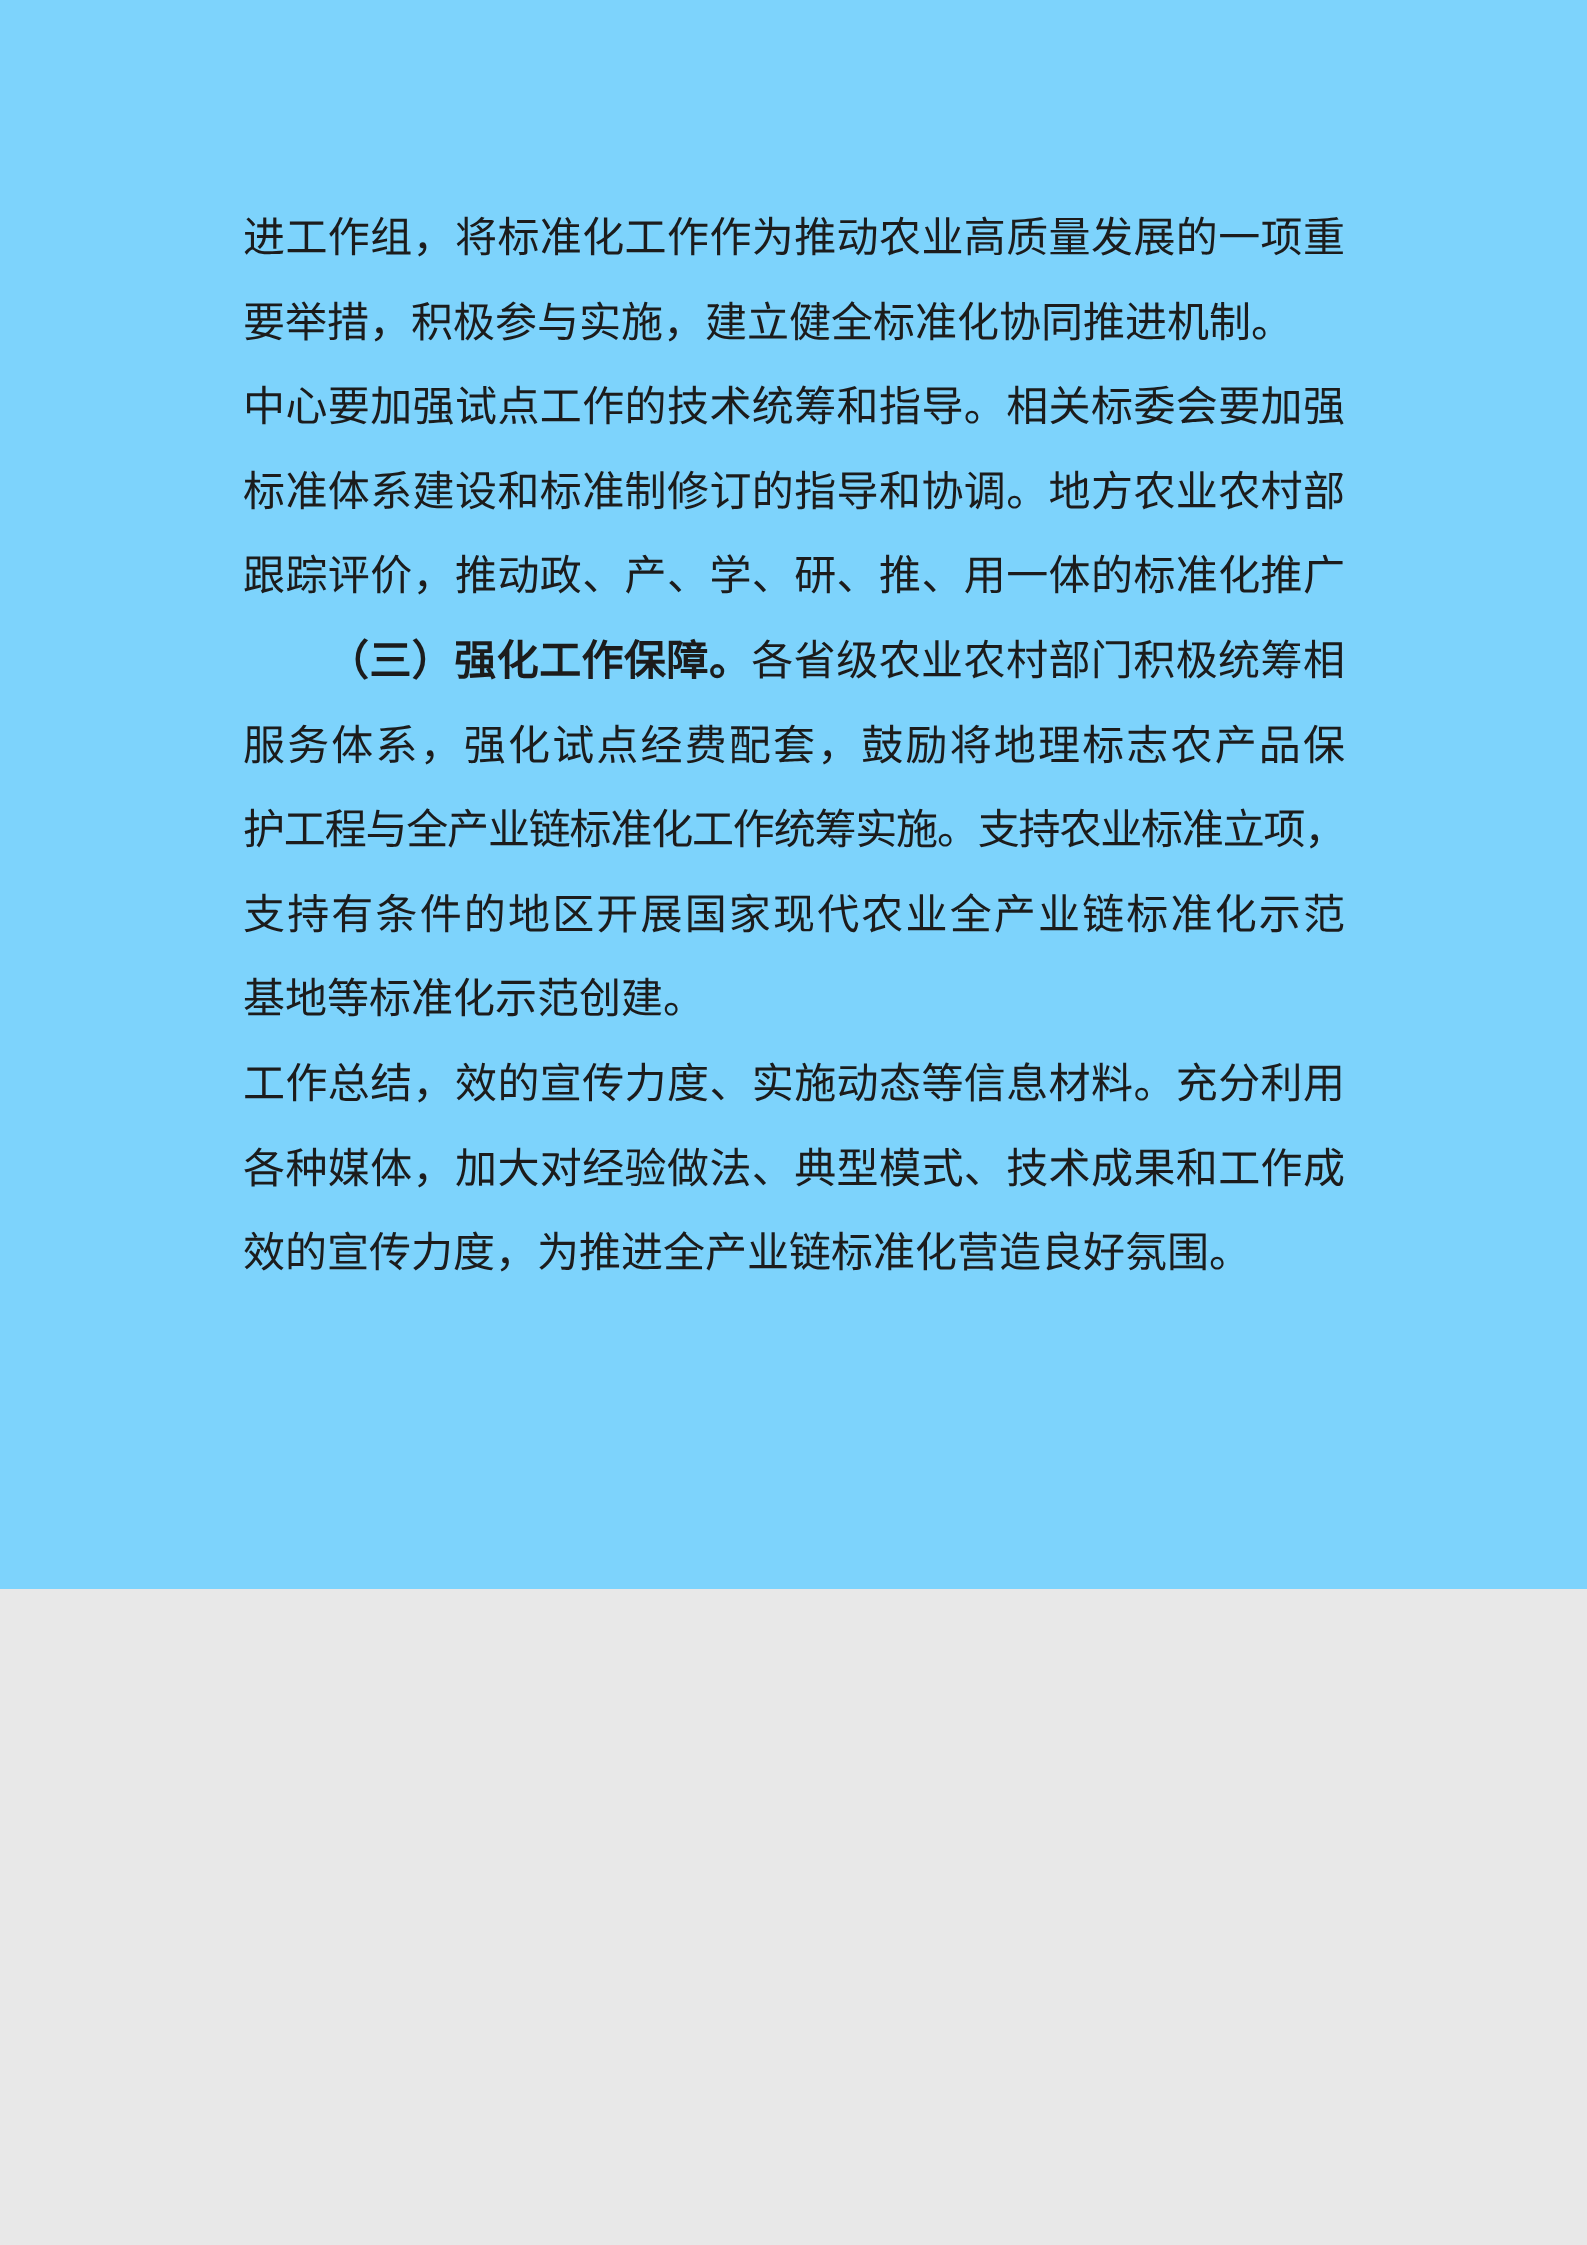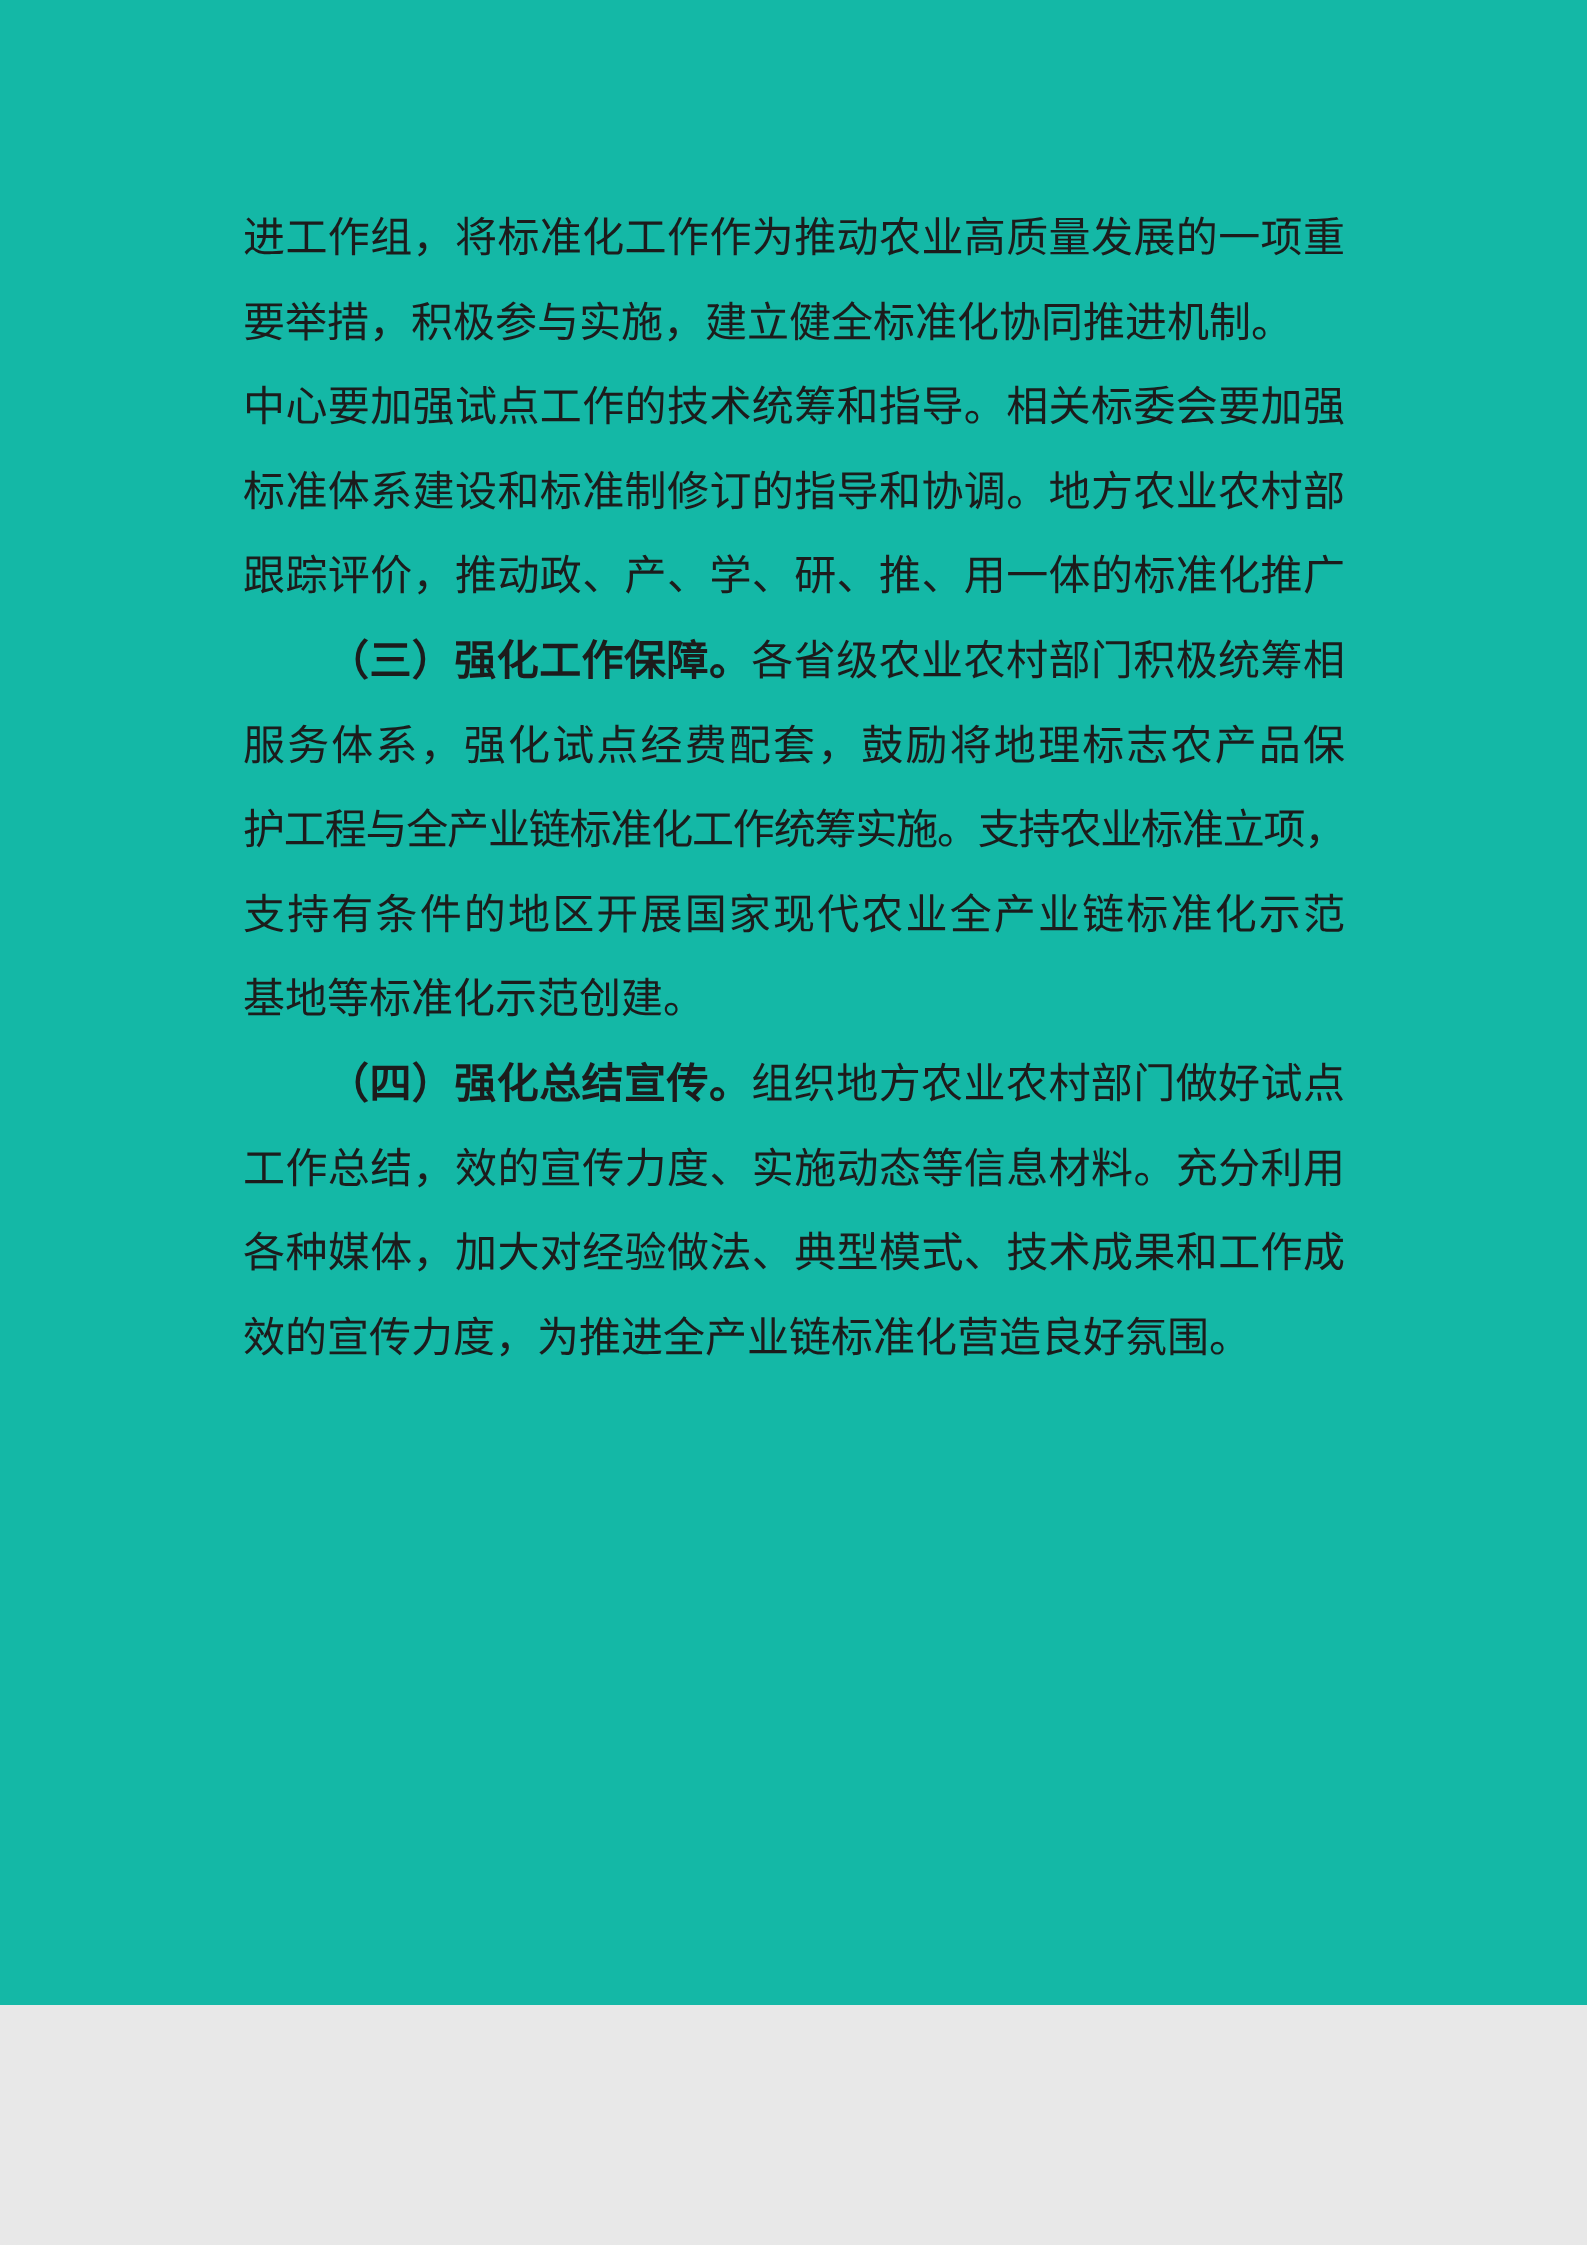--- a/index.html
+++ b/index.html
@@ -1,20 +1,20 @@
 <!DOCTYPE html>
 <html lang="zh-CN"><head>
 <meta charset="utf-8">
 <style>
   html, body { margin: 0; padding: 0; background: #e8e8e8; }
   .page {
     position: relative;
     width: 1587px;
-    height: 2005px;
-    background: #14b8a6;
+    height: 1589px;
+    background: #7dd3fc;
     overflow: hidden;
     font-family: "Liberation Serif", "DejaVu Serif", serif;
     color: #1c1c1c;
   }
   .doc-text {
     position: absolute;
     left: 243px;
     top: 196px;
     width: 1102px;
     font-size: 42px;
@@ -64,20 +64,19 @@
         <div class="line"><span class="seg">跟踪评价，推动政、产、学、研、推、用一体的标准化推广</span></div>
       </div>
       <div class="para">
         <div class="line first"><span class="seg b">（三）强化工作保障。</span><span class="seg">各省级农业农村部门积极统筹相</span></div>
         <div class="line"><span class="seg">服务体系，强化试点经费配套，鼓励将地理标志农产品保</span></div>
         <div class="line tight"><span class="seg">护工程与全产业链标准化工作统筹实施。支持农业标准立项，</span></div>
         <div class="line"><span class="seg">支持有条件的地区开展国家现代农业全产业链标准化示范</span></div>
         <div class="line end"><span class="seg">基地等标准化示范创建。</span></div>
       </div>
       <div class="para">
-        <div class="line first"><span class="seg b">（四）强化总结宣传。</span><span class="seg">组织地方农业农村部门做好试点</span></div>
         <div class="line"><span class="seg">工作总结，效的宣传力度、实施动态等信息材料。充分利用</span></div>
         <div class="line"><span class="seg">各种媒体，加大对经验做法、典型模式、技术成果和工作成</span></div>
         <div class="line end"><span class="seg">效的宣传力度，为推进全产业链标准化营造良好氛围。</span></div>
       </div>
     </main>
   <div class="page-number">5</div>
 </div>
 
 </body></html>

